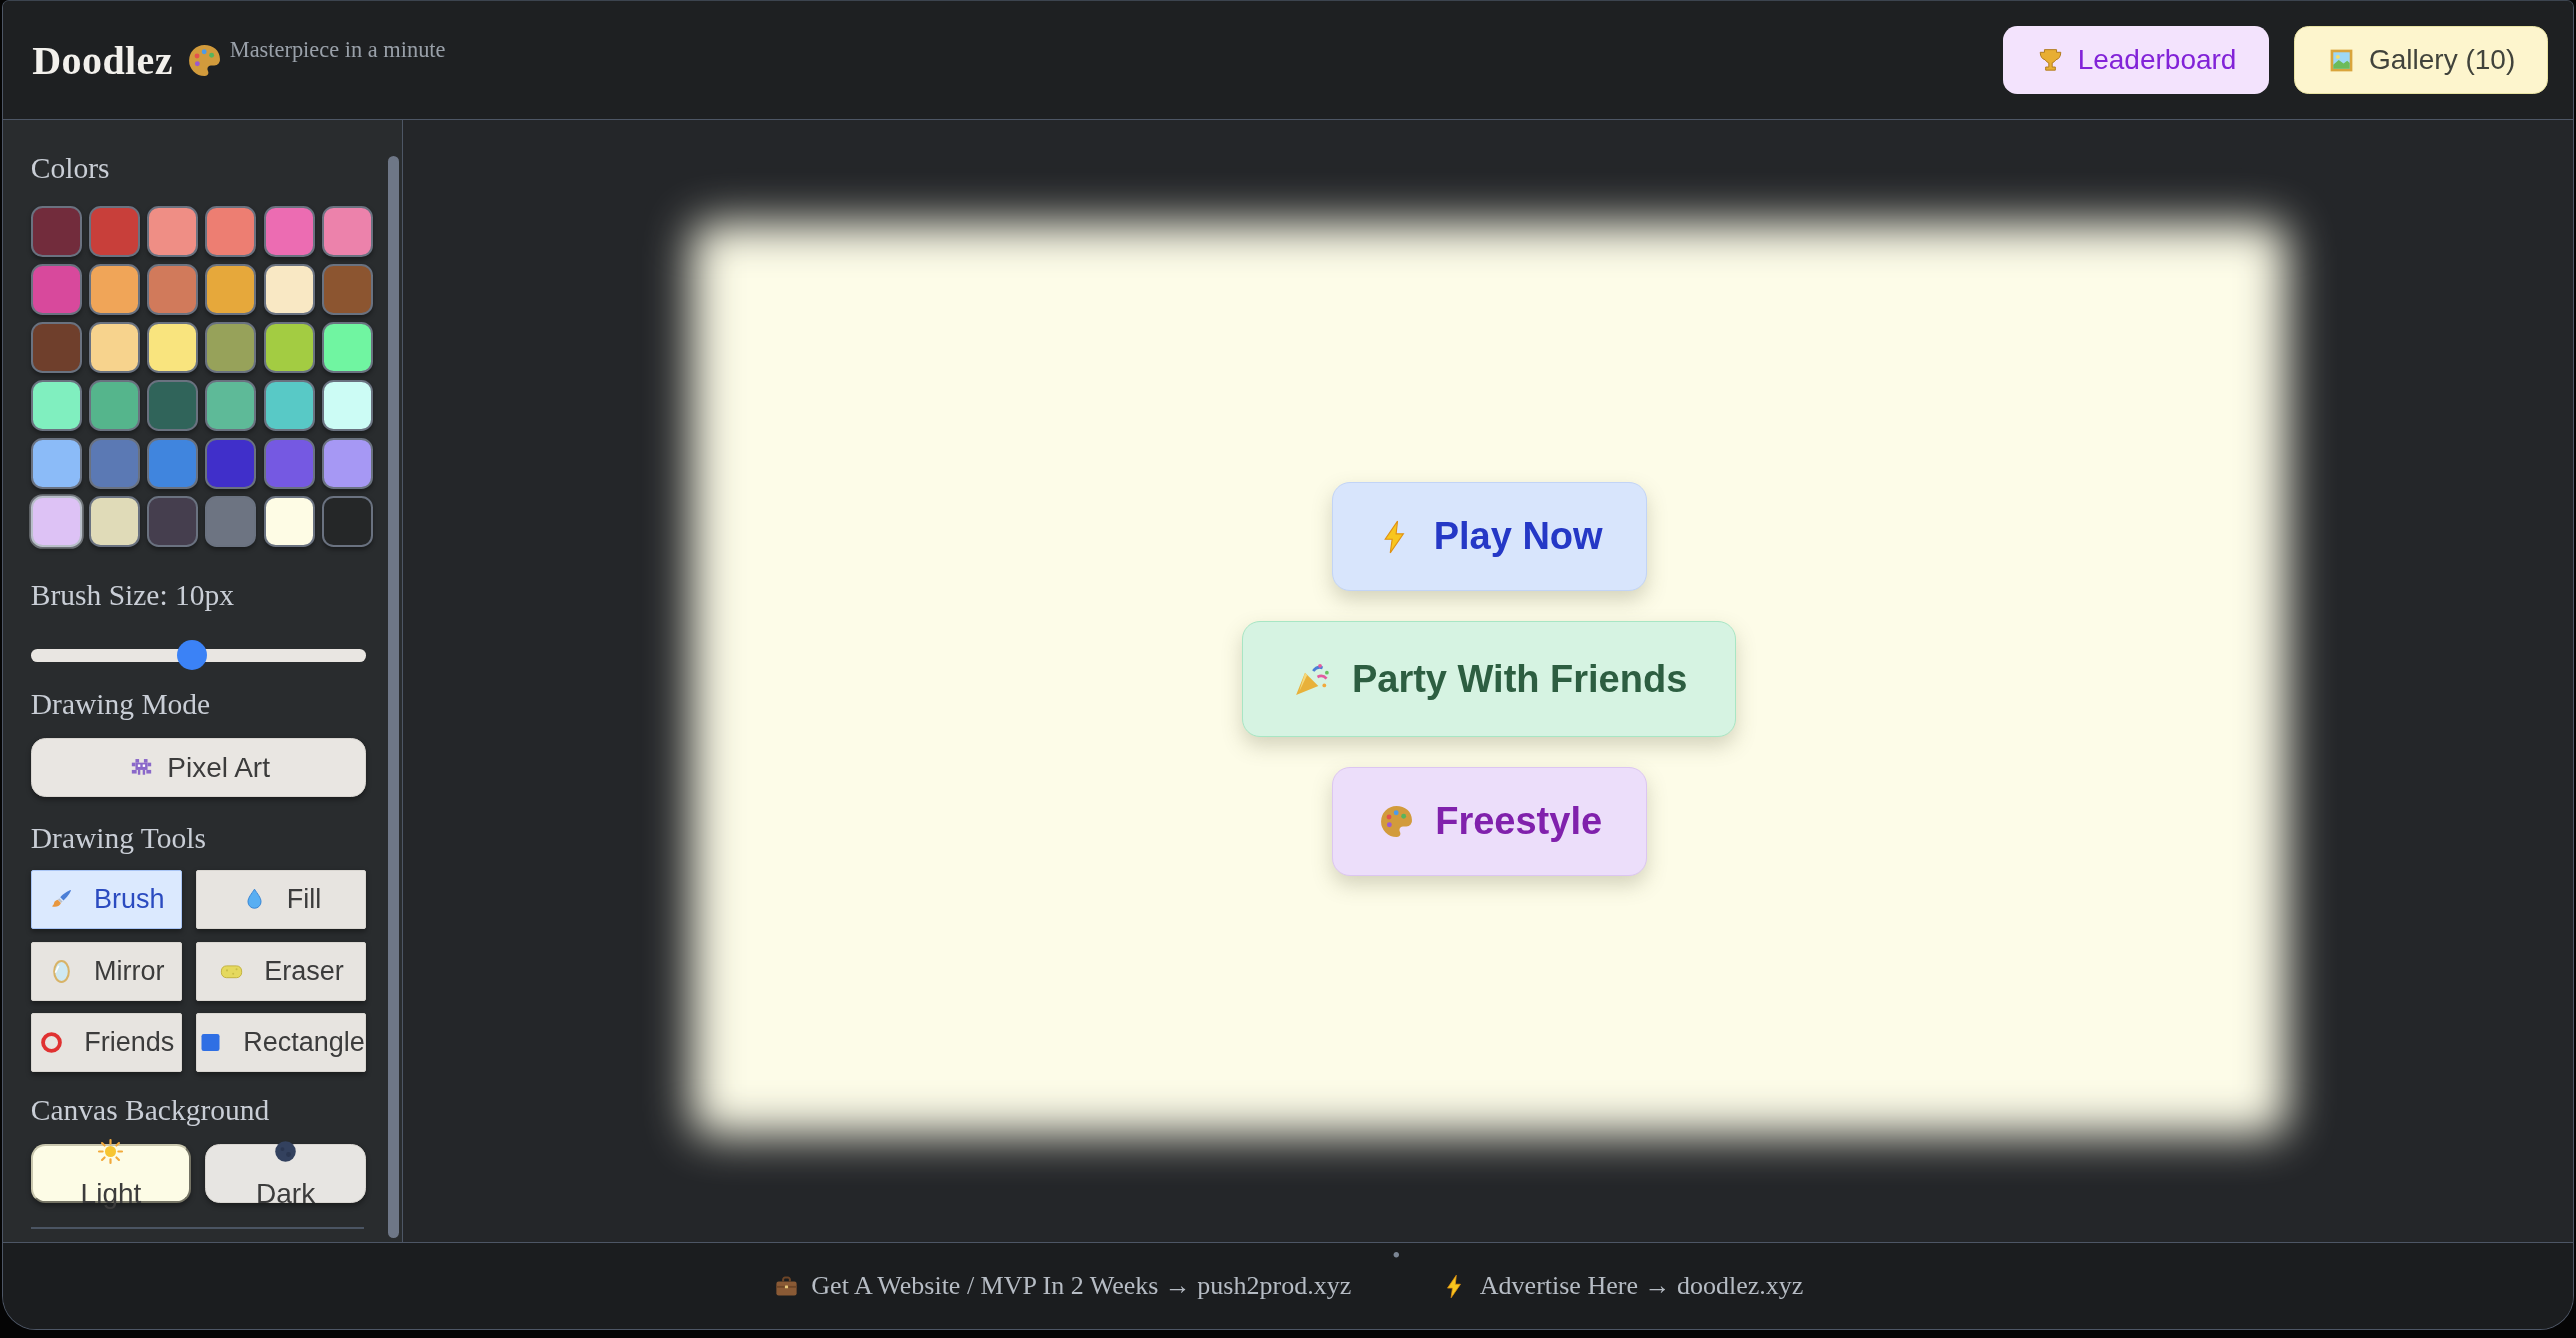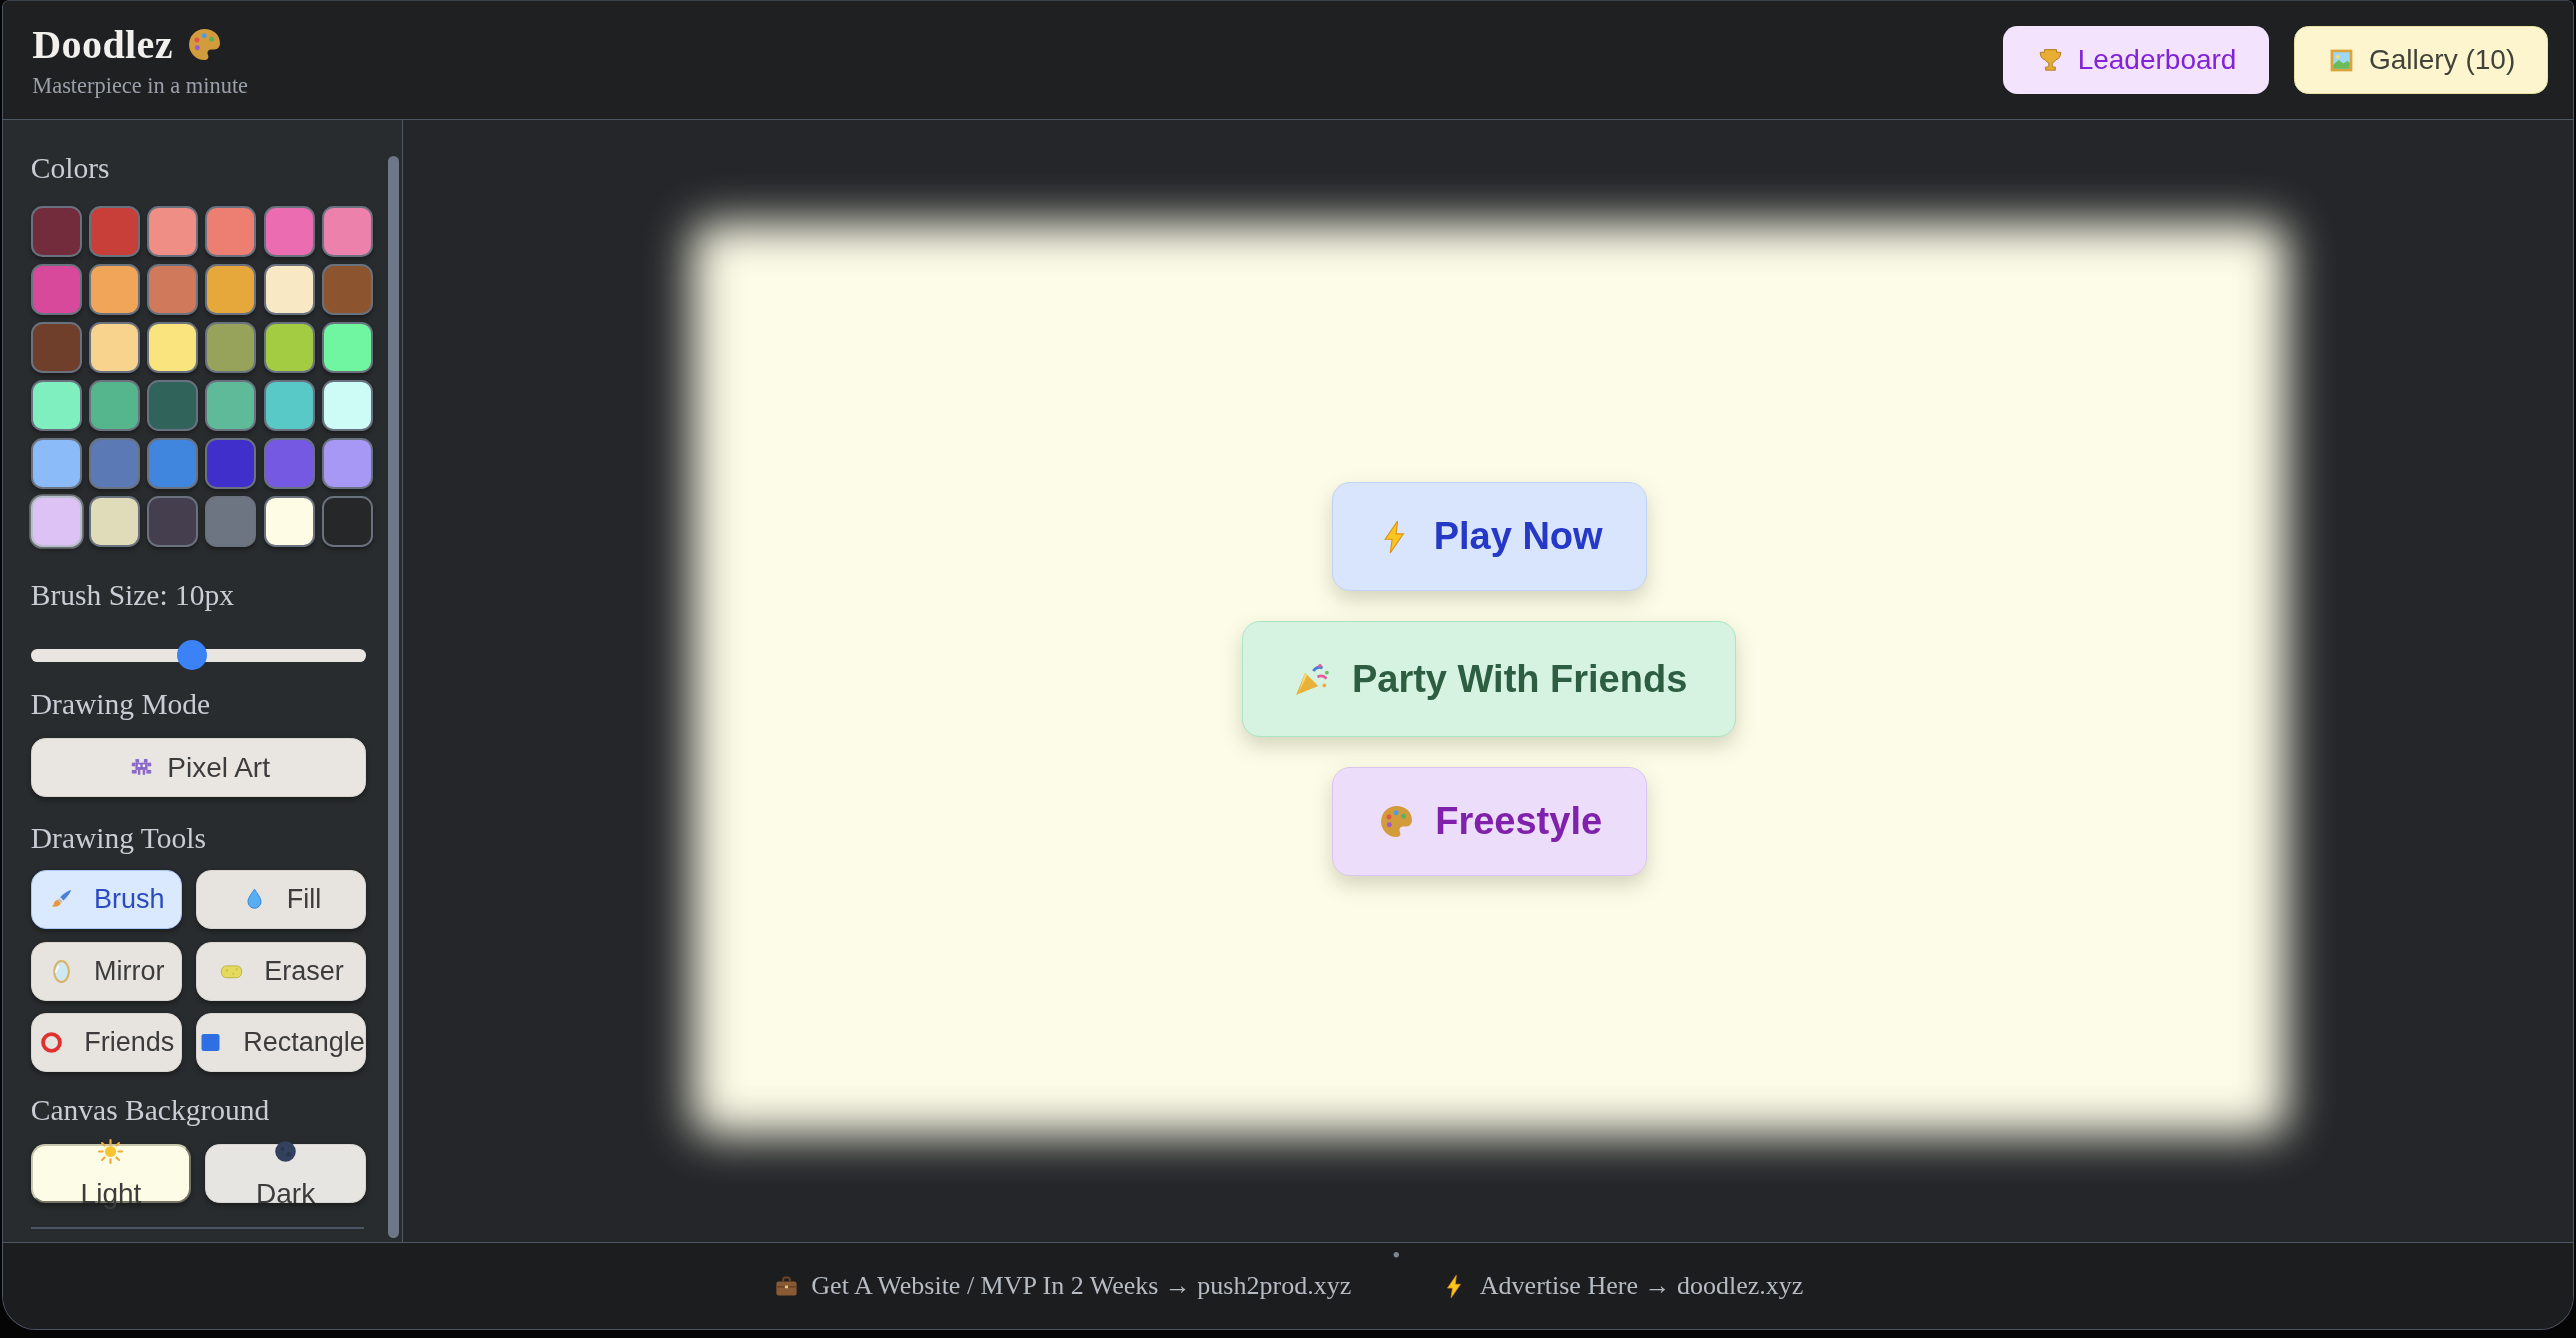--- a/index.html
+++ b/index.html
@@ -7,21 +7,21 @@
               font-family:"Liberation Serif","DejaVu Serif",serif; }
 
   .app { position:absolute; top:0; left:1.8px; right:1.8px; bottom:8px;
          border:1.8px solid #4d5665; border-top-color:#3c444f;
          border-radius:7.2px 7.2px 34px 34px; overflow:hidden;
          display:flex; flex-direction:column; background:#242629; }
 
   
   .header { height:119px; flex:none; background:#1e2022; border-bottom:1.8px solid #4d5665;
             display:flex; align-items:center; padding:0 25px 0 29.5px; }
-  .brand { display:flex; flex-direction:column; gap:5.4px; }
+  .brand { display:flex; flex-direction:row; gap:5.4px; }
   .brand-title { display:flex; align-items:center; gap:12.5px;
                  font-size:40px; font-weight:700; color:#f2f0ec; letter-spacing:0.4px; }
   .brand-sub { font-size:22.4px; color:#99a0a9; }
   .header-actions { margin-left:auto; display:flex; gap:25px; }
   .hbtn { display:flex; align-items:center; gap:12.5px; height:68px; padding:0 32px;
           border-radius:14.3px; font-size:28px; border:1.8px solid transparent; cursor:pointer; }
   .hbtn-leaderboard { background:#f3e3fd; color:#8223d8; }
   .hbtn-gallery { background:#fdf5cd; color:#41433b; border-color:#e8e2a2; }
 
   
@@ -44,21 +44,21 @@
   .slider-thumb { position:absolute; top:15px; width:30px; height:30px; border-radius:50%;
                   transform:translate(-50%,-50%); }
 
   .section-heading { margin-top:18px; }
   .wide-btn { margin-top:18px; width:335px; height:59px; border-radius:14.3px;
               background:#e9e6e2; color:#3c3c3c; font-size:28px;
               display:flex; align-items:center; justify-content:center; gap:11.6px;
               box-shadow:0 2.7px 5.4px rgba(0,0,0,.35); cursor:pointer; border:1.8px solid #d9d6d1; }
   .tools-heading { margin-top:25px; }
   .tool-grid { margin-top:16px; width:335px; display:grid; grid-template-columns:1fr 1fr; gap:12.5px 14.3px; }
-  .tool-btn { height:59px; border-radius:15px; background:#e7e4e0; color:#3c3c3c; font-size:27px;
+  .tool-btn { height:59px; border-radius:2px; background:#e7e4e0; color:#3c3c3c; font-size:27px;
               display:flex; align-items:center; justify-content:center; gap:19px;
               box-shadow:0 2.7px 5.4px rgba(0,0,0,.35); cursor:pointer; border:1.8px solid #d9d6d1; }
   .tool-btn.active { background:#dbe9fe; color:#2b4bc0; border-color:#a9c5f5; }
   .bg-heading { margin-top:21.5px; }
   .bg-grid { margin-top:18px; width:335px; display:grid; grid-template-columns:1fr 1fr; gap:14.3px; }
   .bg-btn-light { background:#fdfce6; border-color:#c9c7ae; }
   .bg-btn-light, .bg-btn-dark { height:59px; border-radius:14.3px; font-size:28px; color:#3c3c3c;
               display:flex; align-items:center; justify-content:center; gap:11.6px;
               box-shadow:0 2.7px 5.4px rgba(0,0,0,.35); cursor:pointer;flex-direction:column; }
   .bg-btn-dark { background:#e7e5e2; border:1.8px solid #d9d6d1; }

